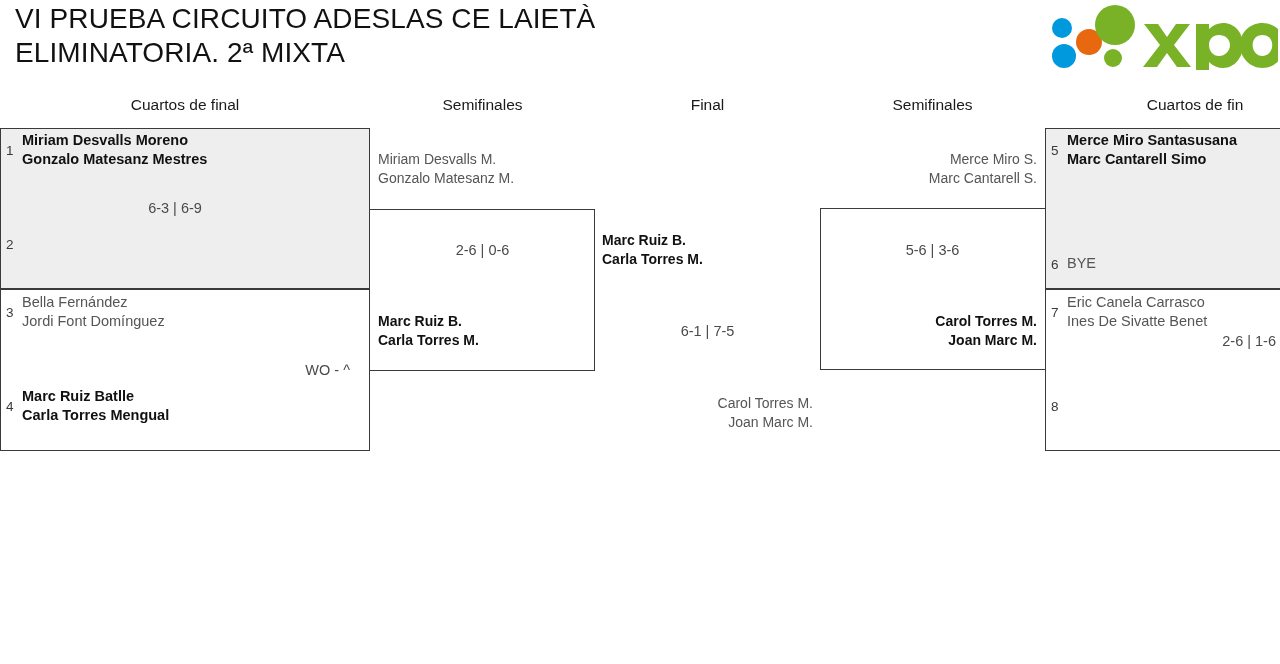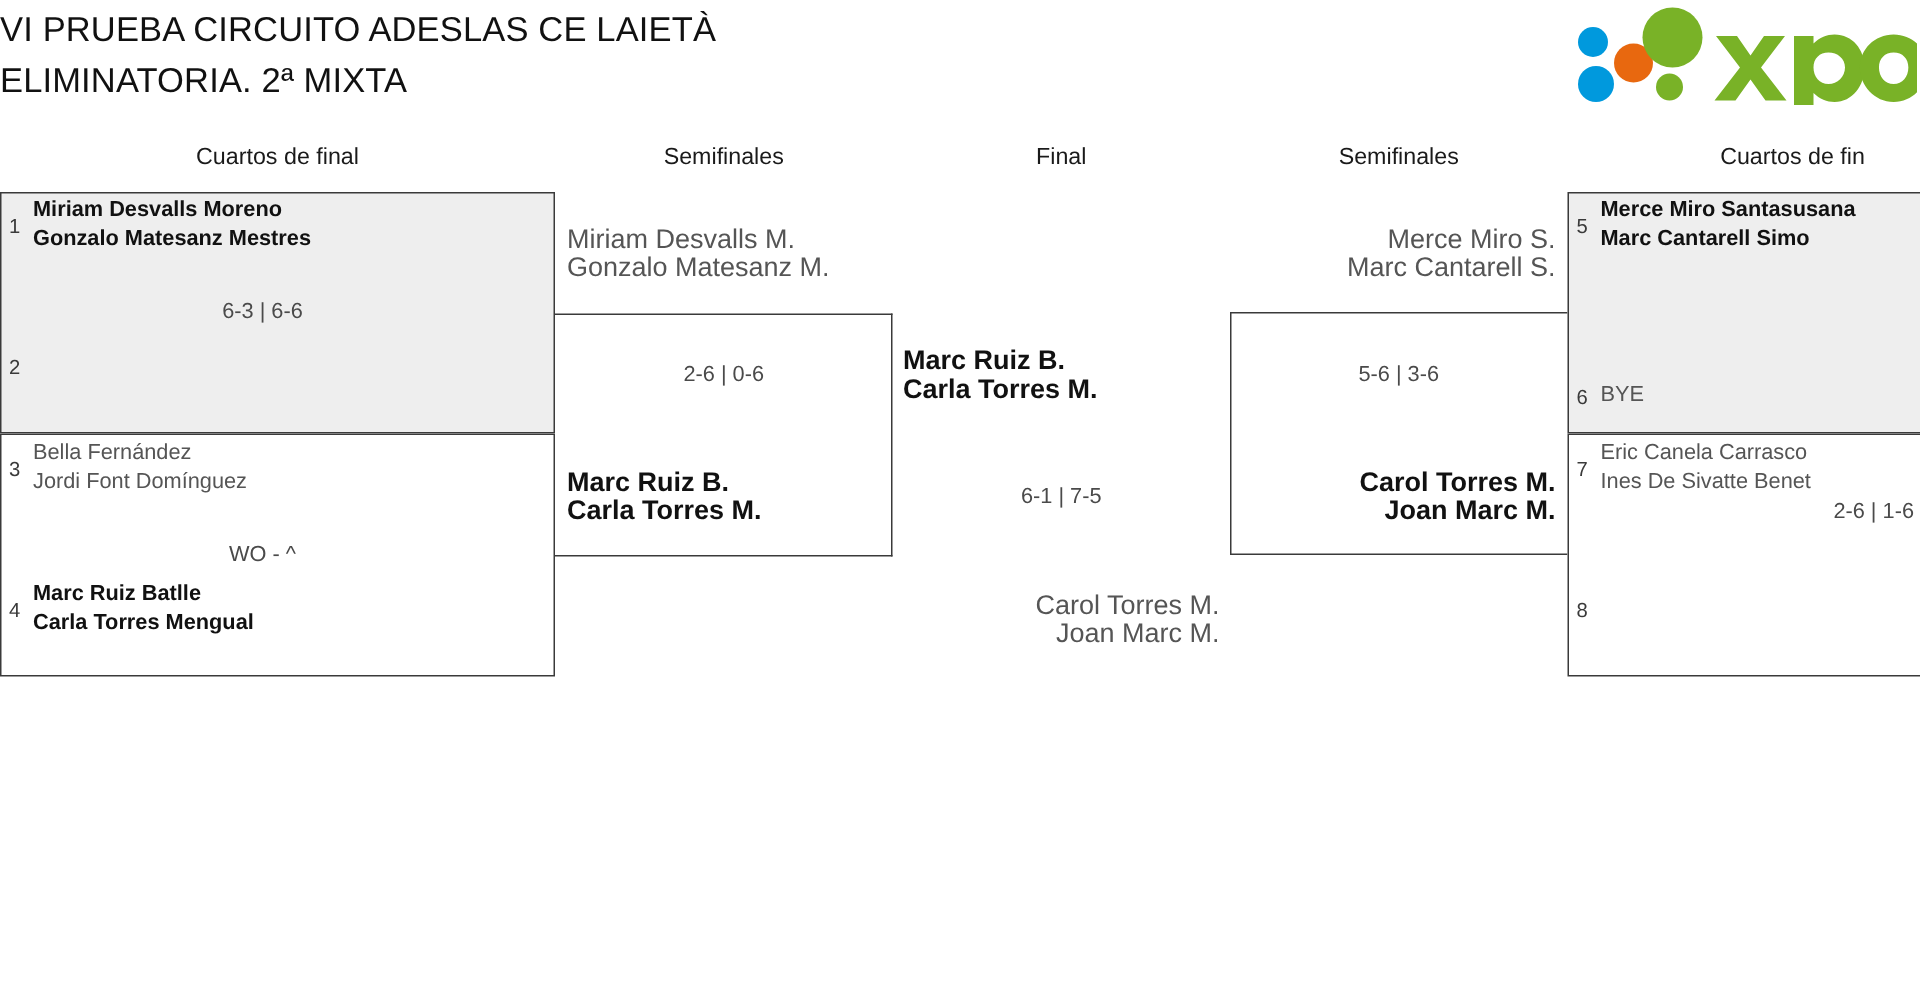--- a/index.html
+++ b/index.html
@@ -17,23 +17,23 @@
   }
 
   
   #header {
     position: absolute;
     left: 0; top: 0;
     width: 1280px; height: 88px;
   }
   #tournament-title {
     position: absolute;
-    left: 0; top: 2px;
+    left: 15px; top: 2px;
     width: 900px;
-    font-size: 23px;
+    font-size: 28px;
     font-weight: 400;
     line-height: 34px;
     letter-spacing: 0.1px;
     color: #111111;
     white-space: pre-line;
   }
 
   
   #brand-logo {
     position: absolute;
@@ -90,21 +90,21 @@
   .score {
     position: absolute;
     font-size: 14.5px;
     color: #4a4a4a;
     white-space: nowrap;
   }
 
   
   .entry {
     position: absolute;
-    font-size: 18px;
+    font-size: 14px;
     line-height: 19px;
     white-space: pre-line;
   }
   .entry.winner { font-weight: 700; color: #111111; }
   .entry.loser  { font-weight: 400; color: #555555; }
   .entry.align-right { text-align: right; }
 </style>
 </head>
 <body>
 
@@ -149,33 +149,33 @@
 <div class="col-header" style="left:820px; width:225px;">Semifinales</div>
 <div class="col-header" style="left:1045px; width:300px;">Cuartos de fin</div>
 
 <div class="match-box shaded" style="left:0px; top:128px; width:370px; height:161px;">
 </div>
 <div class="slot winner" style="left:6px; top:131px; width:350px;">
   <span class="seed">1</span>
   <span class="names">Miriam Desvalls Moreno
 Gonzalo Matesanz Mestres</span>
 </div>
-<div class="score" style="left:0px; top:200px; width:350px; text-align:center;">6-3 | 6-6</div>
+<div class="score" style="left:0px; top:200px; width:350px; text-align:center;">6-3 | 6-9</div>
 <div class="slot loser" style="left:6px; top:225px; width:350px;">
   <span class="seed">2</span>
 </div>
 
 <div class="match-box" style="left:0px; top:289px; width:370px; height:162px;">
 </div>
 <div class="slot loser" style="left:6px; top:293px; width:350px;">
   <span class="seed">3</span>
   <span class="names">Bella Fernández
 Jordi Font Domínguez</span>
 </div>
-<div class="score" style="left:0px; top:362px; width:350px; text-align:center;">WO - ^</div>
+<div class="score" style="left:0px; top:362px; width:350px; text-align:right;">WO - ^</div>
 <div class="slot winner" style="left:6px; top:387px; width:350px;">
   <span class="seed">4</span>
   <span class="names">Marc Ruiz Batlle
 Carla Torres Mengual</span>
 </div>
 
 <div class="match-box no-left" style="left:370px; top:209px; width:225px; height:162px;">
 </div>
 <div class="entry loser" style="left:378px; top:150px; width:215px;">Miriam Desvalls M.
 Gonzalo Matesanz M.</div>

